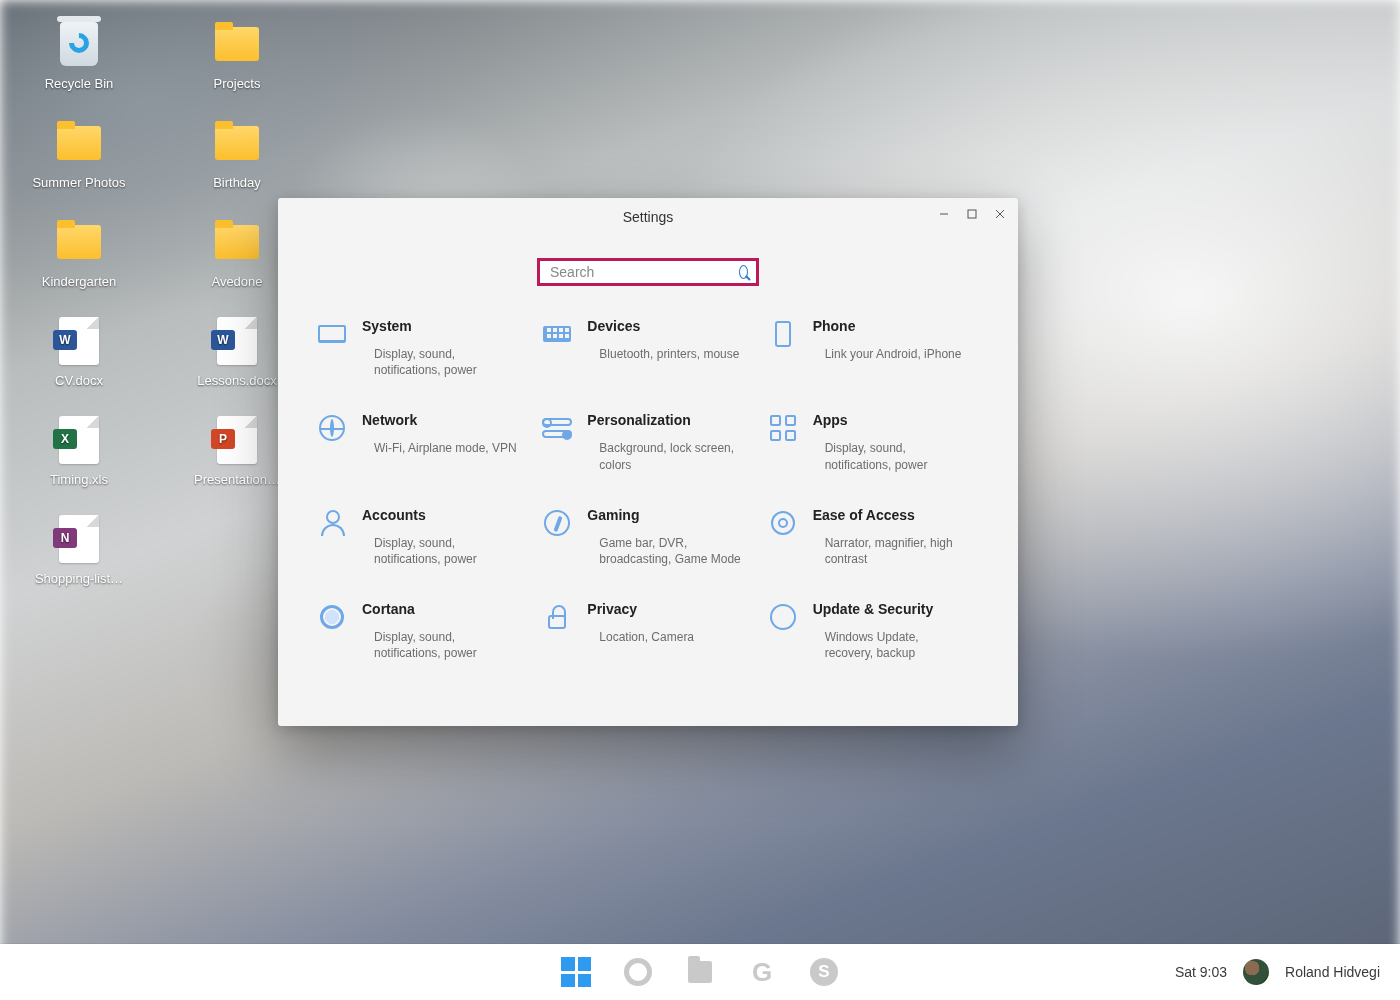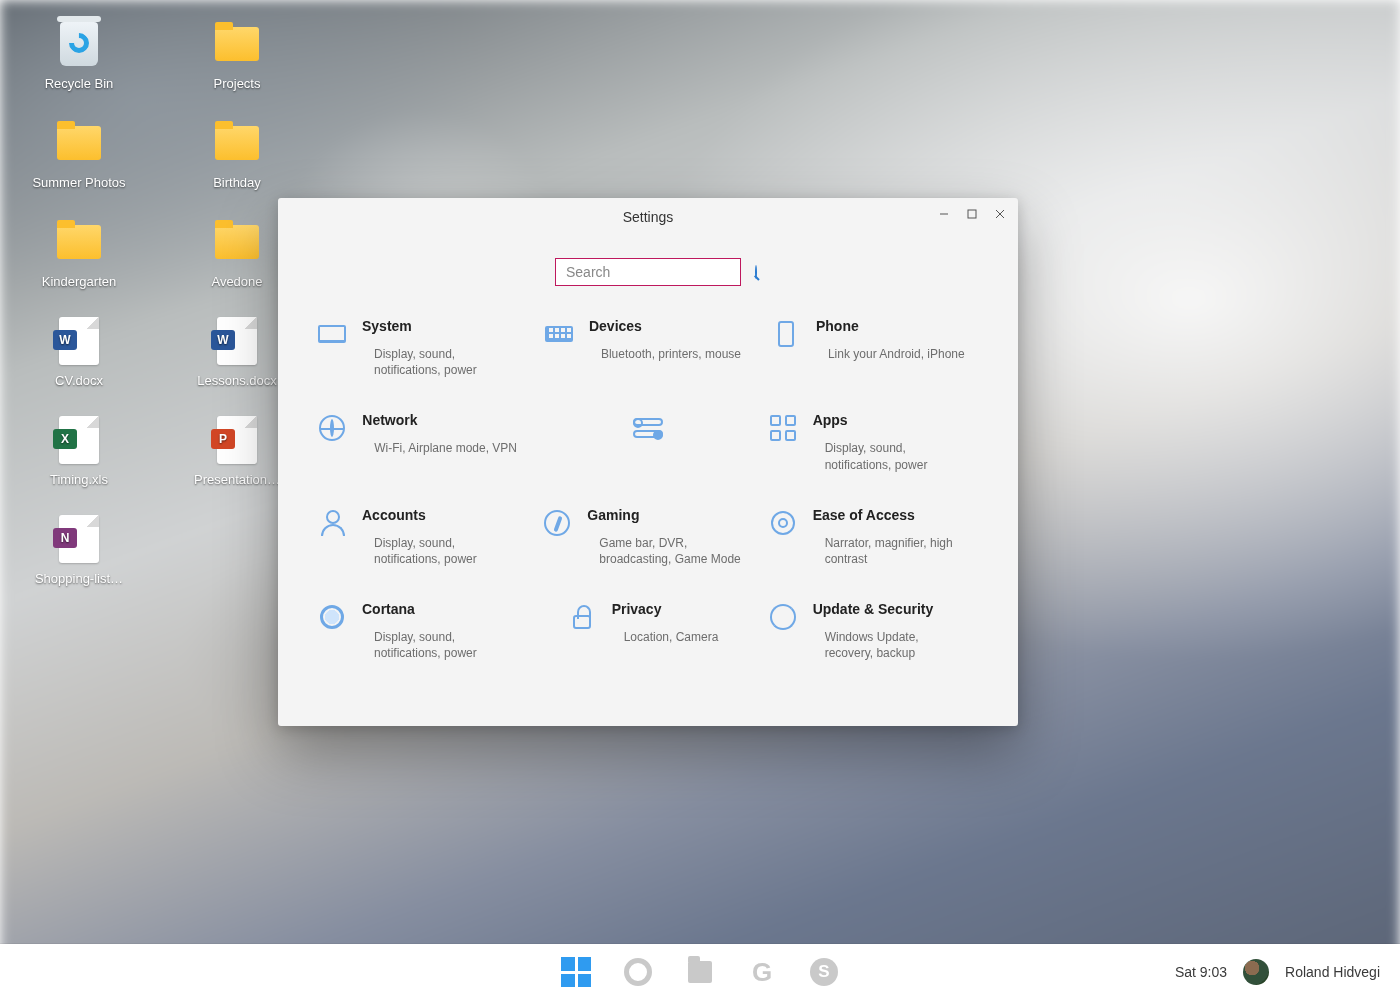--- a/index.html
+++ b/index.html
@@ -75,41 +75,41 @@
     background:#f4f4f4; border-radius:3px;
     box-shadow:0 26px 60px rgba(0,0,0,.35), 0 3px 14px rgba(0,0,0,.18);
     display:flex; flex-direction:column; color:#333;
   }
   .title-area { position:relative; height:60px; display:flex; align-items:flex-start; justify-content:center; }
   .win-title { font-size:14px; color:#333; margin-top:11px; }
   .win-controls { position:absolute; right:4px; top:4px; display:flex; }
   .wc { width:28px; height:24px; display:flex; align-items:center; justify-content:center; color:#555; font-size:12px; }
   .search-wrap { display:flex; justify-content:center; }
   .search {
-    width:186px; height:28px; border:1px solid #be185d; background:#fff;
+    width:222px; height:28px; border:3px solid #be185d; background:#fff;
     display:flex; align-items:center; padding:0 8px; gap:6px;
   }
   .search input {
     flex:1; border:0; outline:0; background:transparent; font-size:14px;
     color:#333;
   }
   .search input::placeholder { color:#888; }
   .mag {
     width:14px; height:14px; border:1.6px solid #2a7bd0; border-radius:50%;
     position:relative;
   }
   .mag::after { content:""; position:absolute; width:6px; height:1.6px;
     background:#2a7bd0; right:-4px; bottom:-1px; transform:rotate(45deg);}
 
   .grid {
     padding:32px 38px 28px 38px; display:grid;
     grid-template-columns:repeat(3, 1fr); column-gap:12px; row-gap:22px;
     overflow:auto;
   }
-  .cat { display:flex; gap:14px; align-items:flex-start; cursor:pointer;justify-content:center; }
+  .cat { display:flex; gap:14px; align-items:flex-start; cursor:pointer; }
   .cat .ci { width:32px; height:32px; flex:0 0 32px; display:flex; align-items:center; justify-content:center; }
   .cat h4 { margin:0 0 4px 0; font-size:14px; font-weight:600; color:#222; }
   .cat p { margin:12px; font-size:12px; color:#6d6d6d; line-height:1.35; max-width:170px; }
 
   
   .ic-monitor{width:28px;height:18px;border:2px solid #6fa8e6;border-bottom:3px solid #6fa8e6;border-radius:2px}
   .ic-keyboard{width:28px;height:16px;border:2px solid #6fa8e6;border-radius:2px;background:
     repeating-linear-gradient(90deg,#6fa8e6 0 2px,transparent 2px 6px),repeating-linear-gradient(0deg,#6fa8e6 0 2px,transparent 2px 6px);}
   .ic-phone{width:16px;height:26px;border:2px solid #6fa8e6;border-radius:3px}
   .ic-globe{width:26px;height:26px;border:2px solid #6fa8e6;border-radius:50%;position:relative}
@@ -315,20 +315,24 @@
       <p>Wi-Fi, Airplane mode, VPN</p>
     </div>
       </div>
       <div class="cat">
         <div class="ci">
           <div class="ic-personal">
             <span class="a"></span>
             <span class="b"></span>
           </div>
         </div>
+    <div>
+      <h4>Personalization</h4>
+      <p>Background, lock screen, colors</p>
+    </div>
       </div>
       <div class="cat">
         <div class="ci">
           <div class="ic-apps">
             <span></span>
             <span></span>
             <span></span>
             <span></span>
           </div>
         </div>

